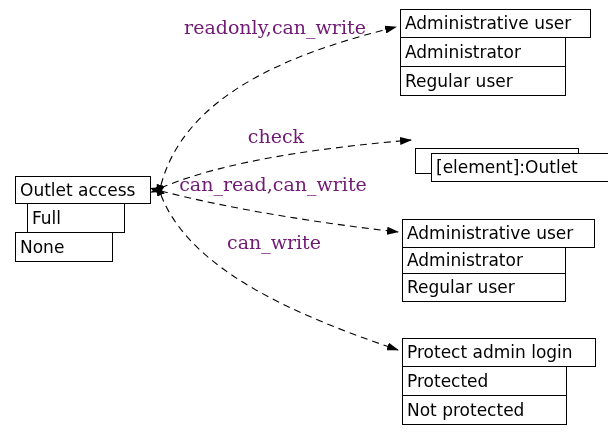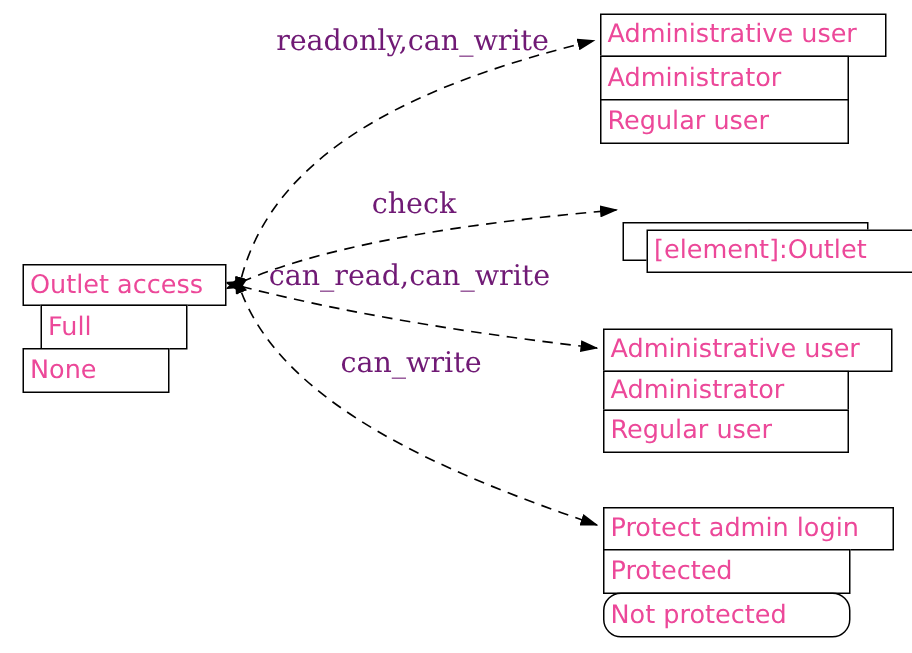--- a/index.html
+++ b/index.html
@@ -9,21 +9,21 @@
     width:608px;height:435px;
     background:#ffffff;
     font-family:"DejaVu Sans", sans-serif;
     overflow:hidden;
   }
   .cell{
     position:absolute;
     box-sizing:border-box;
     border:1px solid #000000;
     background:#ffffff;
-    color:#ec4899;
+    color:#000000;
     font-size:17px;
     line-height:1;
     display:flex;
     align-items:center;
     padding-left:4px;
     white-space:nowrap;
   }
   .cell.center{justify-content:center;padding-left:0;margin-top:20px;}
   .edge-label{
     position:absolute;
@@ -89,16 +89,16 @@
 
   <div>
     <div class="cell" style="left:402px;top:219px;width:193px;height:29px;">Administrative user</div>
     <div class="cell" style="left:402px;top:247px;width:164px;height:27px;">Administrator</div>
     <div class="cell" style="left:402px;top:273px;width:164px;height:29px;">Regular user</div>
   </div>
 
   <div>
     <div class="cell" style="left:402px;top:338px;width:194px;height:29px;">Protect admin login</div>
     <div class="cell" style="left:402px;top:366px;width:165px;height:30px;">Protected</div>
-    <div class="cell" style="left:402px;top:395px;width:165px;height:30px;border-radius:12px;">Not protected</div>
+    <div class="cell" style="left:402px;top:395px;width:165px;height:30px;">Not protected</div>
   </div>
 
 </div>
 
 </body></html>

